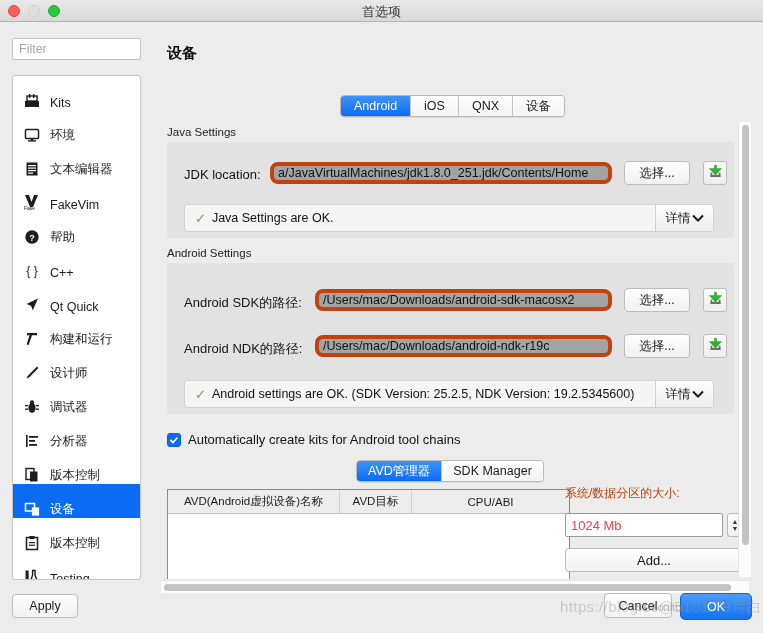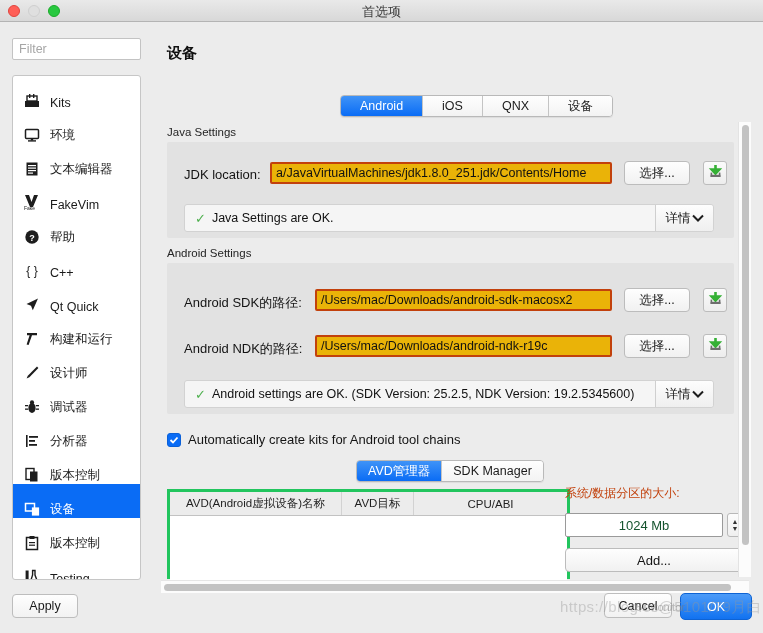--- a/index.html
+++ b/index.html
@@ -92,21 +92,21 @@
   }
 
   .tabbar {
     position: absolute; top: 73px; left: 188px;
     display: flex;
     border: 1px solid #b9b9b9; border-radius: 4px;
     overflow: hidden; height: 22px;
     box-shadow: 0 1px 1px rgba(0,0,0,0.07);
   }
   .tab {
-    padding: 0 19px; height: 20px; line-height: 20px;
+    padding: 0 13px; height: 20px; line-height: 20px;
     font-size: 12.5px; color: #1b1b1b;
     background: linear-gradient(to bottom,#fefefe,#f3f3f3);
     border-right: 1px solid #c4c4c4;
     cursor: default;
   }
   .tab:last-child { border-right: none; }
   .tab.active {
     background: linear-gradient(to bottom,#3f93f7,#0a6cf5);
     color: #fff;
   }
@@ -146,22 +146,22 @@
     background: #e2e2e2;
     border-radius: 2px;
   }
 
   .row-label {
     position: absolute; font-size: 13px; color: #141414;
     white-space: nowrap;
   }
   .text-field {
     position: absolute; height: 22px;
-    background: #eab308; border: 2px solid #c2410c;
-    border-radius: 2px;
+    background: #a3a3a3; border: 4px solid #c2410c;
+    border-radius: 8px;
     font-size: 12.5px; color: #111;
     padding: 0 4px;
     font-family: "Liberation Sans", sans-serif;
     outline: none;
   }
   .choose-btn {
     position: absolute; width: 66px; height: 24px;
     background: linear-gradient(to bottom,#fefefe,#f1f1f1);
     border: 1px solid #bcbcbc; border-radius: 4px;
     font-size: 12.5px; color: #141414;
@@ -211,41 +211,41 @@
     position: absolute; top: 340px; left: 196px;
     display: flex; height: 22px;
     border: 1px solid #b9b9b9; border-radius: 4px; overflow: hidden;
     box-shadow: 0 1px 1px rgba(0,0,0,0.07);
   }
   .subtabbar .tab { padding: 0 11px; }
 
   .avd-table {
     position: absolute; left: 7px; top: 369px;
     width: 403px; height: 90px;
-    background: #fff; border: 3px solid #22c55e;
+    background: #fff; border: 1px solid #22c55e;
   }
   .avd-head { display: flex; height: 24px; background: #ececec;
               border-bottom: 1px solid #c2c2c2; }
   .avd-th {
     font-size: 11.5px; color: #1f1f1f;
     display: flex; align-items: center; justify-content: center;
     border-right: 1px solid #d2d2d2;
     white-space: nowrap;
   }
   .avd-th:last-child { border-right: none; }
   .avd-body { height: 65px; background: #fff; }
 
   .right-pane { position: absolute; left: 405px; top: 365px; width: 185px; }
   .rp-label { font-size: 12px; color: #c2410c; }
   .spin-wrap { position: relative; margin-top: 11px; width: 178px; height: 24px; }
   .spin-input {
     position: absolute; left: 0; top: 0; width: 158px; height: 24px;
     background: #fff; border: 1px solid #9a9a9a; border-radius: 2px;
-    font-size: 13px; color: #14532d; padding: 0 5px;
-    font-family: "Liberation Sans", sans-serif; outline: none; text-align: center;
+    font-size: 13px; color: #ef4444; padding: 0 5px;
+    font-family: "Liberation Sans", sans-serif; outline: none;
   }
   .spin-btns {
     position: absolute; right: 0; top: 0; width: 16px; height: 24px;
     background: linear-gradient(to bottom,#fcfcfc,#efefef);
     border: 1px solid #b8b8b8; border-radius: 3px;
     display: flex; flex-direction: column;
     align-items: center; justify-content: center;
   }
   .spin-btns span { font-size: 7px; line-height: 7px; color: #333; }
   .add-btn {

